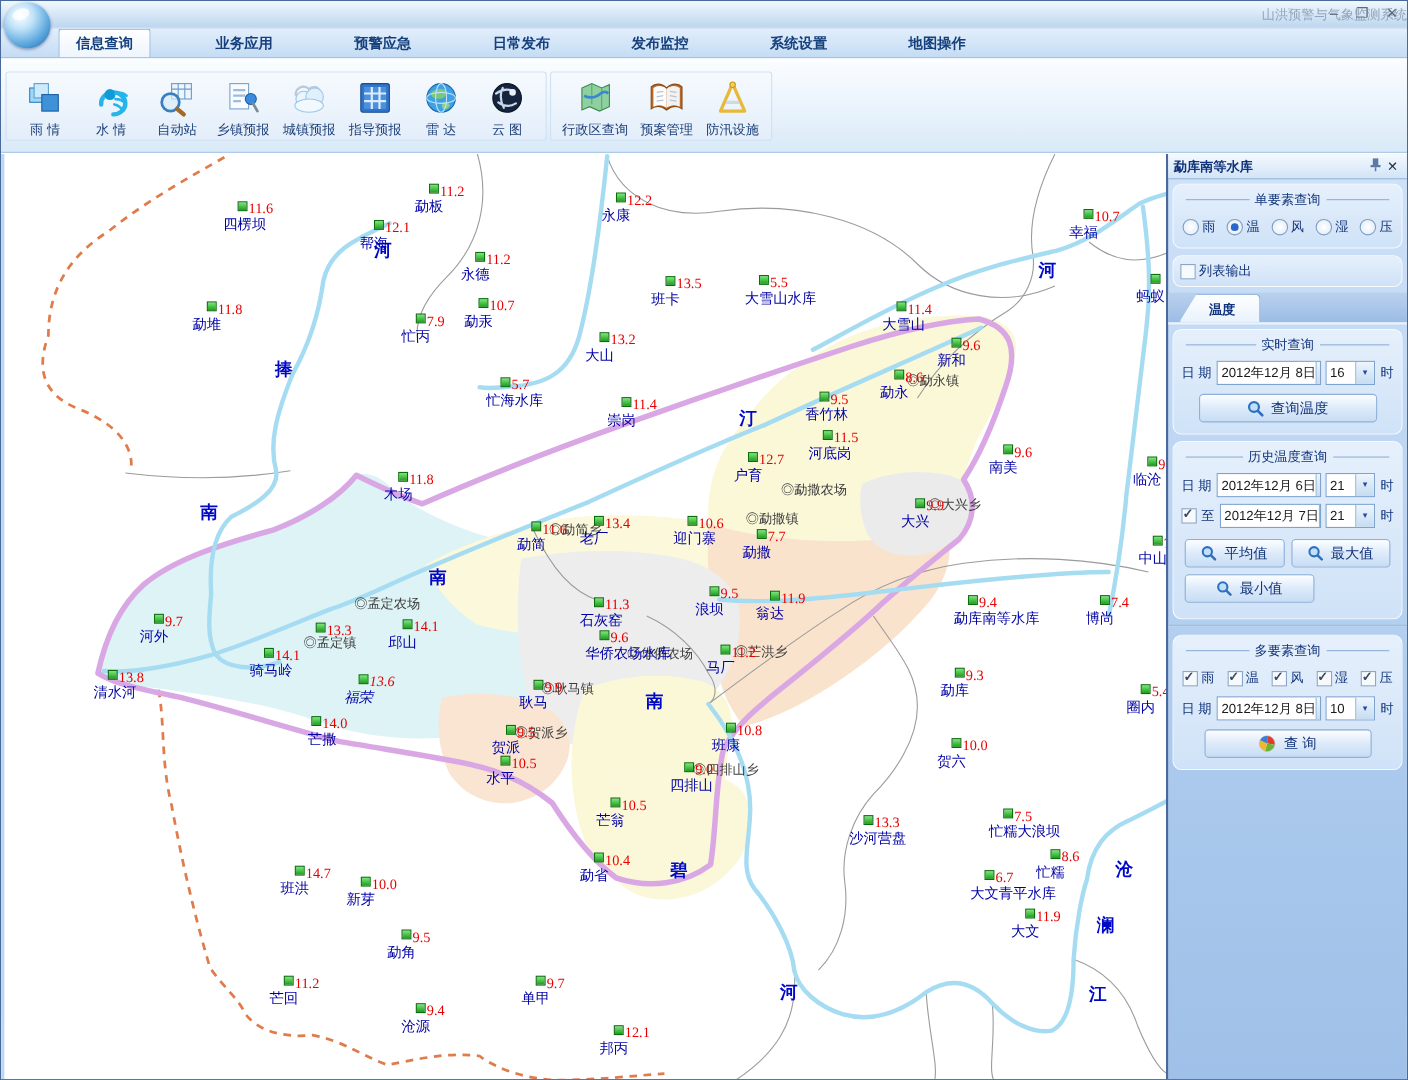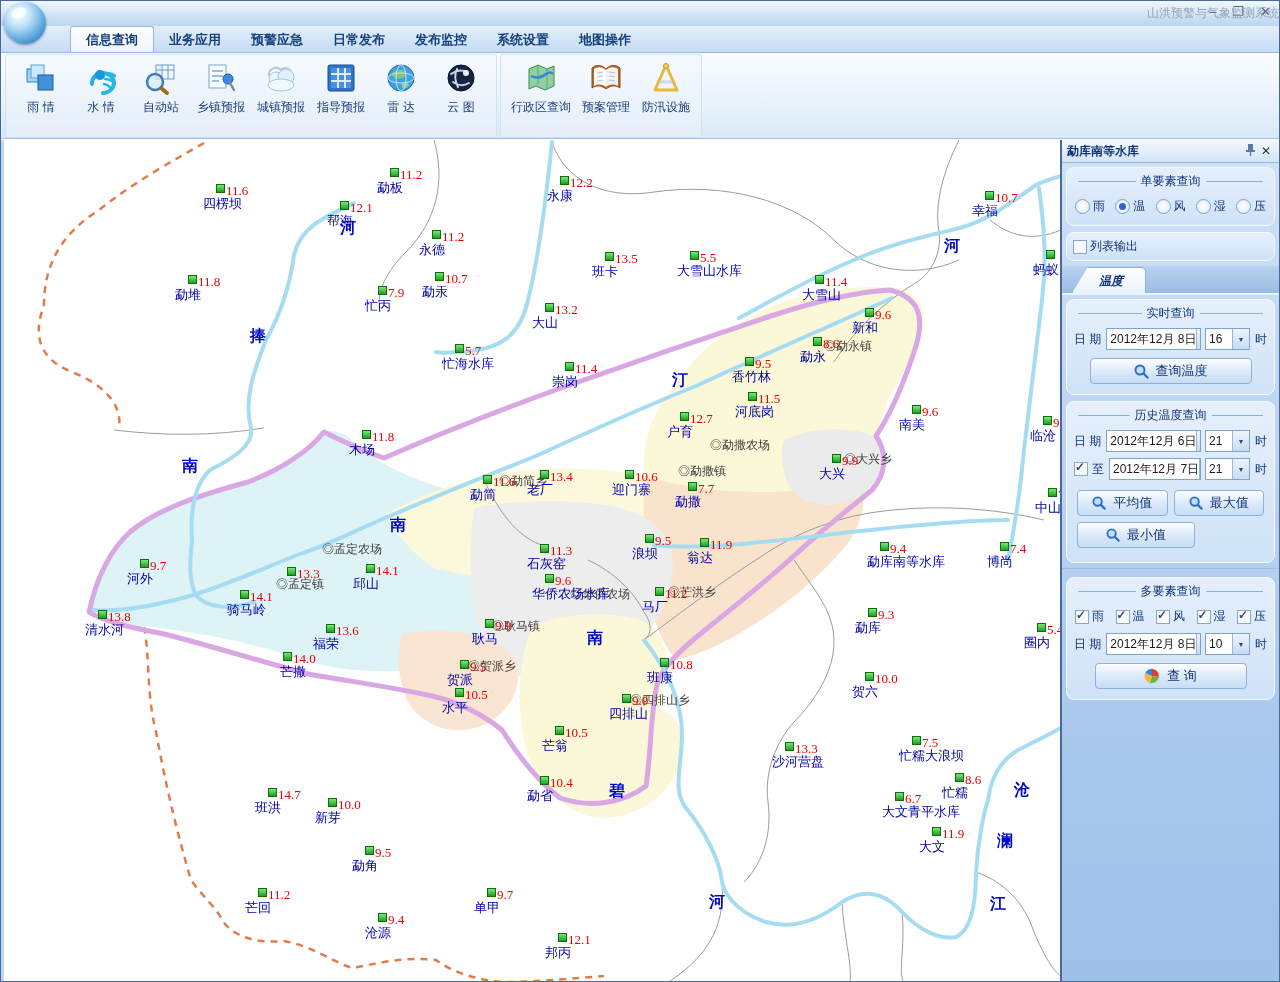--- a/index.html
+++ b/index.html
@@ -6,25 +6,25 @@
   #window{position:relative;width:1278px;height:980px;border:1px solid #49699c;background:#eaf3fc;overflow:hidden;}
   
   #titlebar{height:24px;background:linear-gradient(#f2f8fe,#d3e5f6 55%,#bdd6ee);position:relative;
     text-align:right;font-size:12px;color:#93a5ba;line-height:24px;border-bottom:1px solid #c3d8ee;}
   #win-controls{position:absolute;right:8px;top:0;display:flex;gap:16px;color:#5a6a7a;font-size:13px;line-height:22px;}
   #win-controls span{cursor:default;}
   #app-logo{position:absolute;left:3px;top:1px;width:42px;height:42px;border-radius:50%;z-index:50;
     background:radial-gradient(circle at 35% 30%,#ffffff,#bfe2f8 30%,#5aa6dd 65%,#1f5fa0);box-shadow:0 1px 3px rgba(0,0,60,.4);}
   #app-logo::after{content:"";position:absolute;left:7px;top:6px;width:16px;height:10px;border-radius:50%;background:rgba(255,255,255,.75);transform:rotate(-20deg);}
   
-  #tabrow{height:26px;background:linear-gradient(#e2eefb,#c5dcf4);display:flex;align-items:flex-end;padding-left:69px;border-bottom:1px solid #95b7dd;}
+  #tabrow{height:26px;background:linear-gradient(#e2eefb,#c5dcf4);display:flex;align-items:flex-end;padding-left:52px;border-bottom:1px solid #95b7dd;gap:44px;}
   .tab{padding:4px 15px 3px;font-size:13px;font-weight:bold;color:#15407c;cursor:default;}
   .tab.active{background:linear-gradient(#ffffff,#eef5fd);border:1px solid #95b7dd;border-bottom:none;border-radius:3px 3px 0 0;}
   
-  #toolbar{height:84px;background:linear-gradient(#fbfdff,#e9f3fc 55%,#d9e9f7);display:flex;padding:1px 2px 0 4px;border-bottom:1px solid #9ec0e2;}
+  #toolbar{height:84px;background:linear-gradient(#fbfdff,#e9f3fc 55%,#d9e9f7);display:flex;padding:1px 2px 0 4px;border-bottom:1px solid #9ec0e2;align-items:center;}
   .tgroup{display:flex;align-items:flex-start;padding:2px 5px 0;margin-right:3px;position:relative;
     border:1px solid #cfe1f2;border-radius:3px;background:linear-gradient(#f6fafe,#e3eefa);}
   .titem{min-width:50px;padding:3px 5px 0;display:flex;flex-direction:column;align-items:center;cursor:default;}
   .ticon{width:36px;height:36px;margin-bottom:3px;}
   .tlabel{font-size:12px;color:#1c3e78;white-space:nowrap;}
   .launcher{position:absolute;right:2px;bottom:2px;width:10px;height:10px;border:1px solid #8fb0d4;background:#f4f9fe;font-size:7px;line-height:9px;text-align:center;color:#3a6aa0;}
   
   #main{display:flex;height:845px;border-top:1px solid #fff;}
   #map{position:relative;width:1057px;height:845px;background:#ffffff;overflow:hidden;border-left:3px solid #bcd8f0;}
   #map svg{position:absolute;left:0;top:0;}
@@ -41,21 +41,21 @@
   #panel-header .hicon{width:16px;text-align:center;color:#234;cursor:default;font-weight:normal;}
   .group{margin:4px 4px 2px;background:linear-gradient(#e6f0fc,#cfe2f7);border:1px solid #f6fafe;border-radius:8px;padding:5px 6px 8px;}
   .gtitle{display:flex;align-items:center;margin:0 0 5px;white-space:nowrap;}
   .gtitle::before,.gtitle::after{content:"";flex:1;height:1px;background:#8fb0d8;margin:0 5px;}
   .opt-row{display:flex;justify-content:space-between;padding:3px 2px 2px;}
   .opt{display:flex;align-items:center;gap:3px;cursor:default;}
   .radio{width:13px;height:13px;border-radius:50%;background:radial-gradient(#ffffff,#dfeaf6);border:1px solid #7f9fc6;position:relative;flex:none;}
   .radio.sel::after{content:"";position:absolute;inset:3px;border-radius:50%;background:#2c66c9;}
   .cb{width:12px;height:12px;background:#f6fafd;border:1px solid #8aa5c8;position:relative;flex:none;}
   .cb.checked::after{content:"✓";position:absolute;top:-3px;left:0;font-size:12px;font-weight:bold;color:#3c4a5c;}
-  #tabstrip{height:27px;background:linear-gradient(#b9d1ee,#9cbce4);margin-top:3px;position:relative;border-bottom:2px solid #ecf3fc;flex:none;font-style:italic;}
+  #tabstrip{height:27px;background:linear-gradient(#b9d1ee,#9cbce4);margin-top:3px;position:relative;border-bottom:2px solid #ecf3fc;flex:none;}
   #temp-tab{position:absolute;left:10px;bottom:0;padding:5px 22px 3px 26px;background:linear-gradient(#feffff,#e9f2fc);
     font-weight:bold;color:#10337a;clip-path:polygon(16px 0,100% 0,100% 100%,0 100%);border-radius:0 5px 0 0;border:1px solid #8fb0d8;border-bottom:none;}
   .frow{display:flex;align-items:center;margin:6px 1px;}
   .flabel{margin-right:5px;white-space:nowrap;}
   .combo{flex:1;height:20px;background:#fff;border:1px solid #7fa3cf;display:flex;align-items:center;color:#1a1a1a;padding-left:3px;font-size:12px;overflow:hidden;white-space:nowrap;}
   .combo .arrow{margin-left:auto;width:16px;height:100%;flex:none;background:linear-gradient(#eef5fd,#c6dcf2);border-left:1px solid #9ab7da;display:flex;align-items:center;justify-content:center;font-size:7px;color:#1c4c9c;}
   .hcombo{flex:none;width:40px;margin-left:4px;}
   .hsuffix{margin-left:5px;}
   .btn{height:24px;background:linear-gradient(#fcfeff,#ddeafa 50%,#c7ddf4);border:1px solid #8fb0d8;border-radius:4px;color:#10337a;
     display:flex;align-items:center;justify-content:center;gap:7px;font-size:13px;padding:0 10px;cursor:default;}
@@ -281,21 +281,21 @@
           <div class="station" style="left: 684px; top: 339px;"><span class="mk"></span><span class="val">7.7</span><div class="lbl">勐撒</div></div>
           <div class="station" style="left: 828px; top: 311px;"><span class="mk"></span><span class="val">9.9</span><div class="lbl">大兴</div></div>
           <div class="station" style="left: 536px; top: 401px;"><span class="mk"></span><span class="val">11.3</span><div class="lbl">石灰窑</div></div>
           <div class="station" style="left: 641px; top: 391px;"><span class="mk"></span><span class="val">9.5</span><div class="lbl">浪坝</div></div>
           <div class="station" style="left: 696px; top: 395px;"><span class="mk"></span><span class="val">11.9</span><div class="lbl">翁达</div></div>
           <div class="station" style="left: 362px; top: 421px;"><span class="mk"></span><span class="val">14.1</span><div class="lbl">邱山</div></div>
           <div class="station" style="left: 283px; top: 424px;"><span class="mk"></span><span class="val">13.3</span></div>
           <div class="station" style="left: 136px; top: 416px;"><span class="mk"></span><span class="val">9.7</span><div class="lbl">河外</div></div>
           <div class="station" style="left: 236px; top: 447px;"><span class="mk"></span><span class="val">14.1</span><div class="lbl">骑马岭</div></div>
           <div class="station" style="left: 94px; top: 467px;"><span class="mk"></span><span class="val">13.8</span><div class="lbl">清水河</div></div>
-          <div class="station" style="left: 322px; top: 481px;"><span class="mk"></span><span class="val">13.6</span><div class="lbl">福荣</div></div>
+          <div class="station" style="left: 322px; top: 471px; font-style: italic;"><span class="mk"></span><span class="val">13.6</span><div class="lbl">福荣</div></div>
           <div class="station" style="left: 541px; top: 431px;"><span class="mk"></span><span class="val">9.6</span><div class="lbl">华侨农场水库</div></div>
           <div class="station" style="left: 651px; top: 444px;"><span class="mk"></span><span class="val">11.2</span><div class="lbl">马厂</div></div>
           <div class="station" style="left: 481px; top: 476px;"><span class="mk"></span><span class="val">9.9</span><div class="lbl">耿马</div></div>
           <div class="station" style="left: 279px; top: 509px; text-align: center;"><span class="mk"></span><span class="val">14.0</span><div class="lbl">芒撒</div></div>
           <div class="station" style="left: 456px; top: 517px;"><span class="mk"></span><span class="val">9.5</span><div class="lbl">贺派</div></div>
           <div class="station" style="left: 451px; top: 545px;"><span class="mk"></span><span class="val">10.5</span><div class="lbl">水平</div></div>
           <div class="station" style="left: 656px; top: 515px;"><span class="mk"></span><span class="val">10.8</span><div class="lbl">班康</div></div>
           <div class="station" style="left: 618px; top: 551px;"><span class="mk"></span><span class="val">9.0</span><div class="lbl">四排山</div></div>
           <div class="station" style="left: 551px; top: 583px;"><span class="mk"></span><span class="val">10.5</span><div class="lbl">芒翁</div></div>
           <div class="station" style="left: 1044px; top: 345px;"><span class="mk"></span><span class="val">7</span><div class="lbl">中山水库</div></div>

